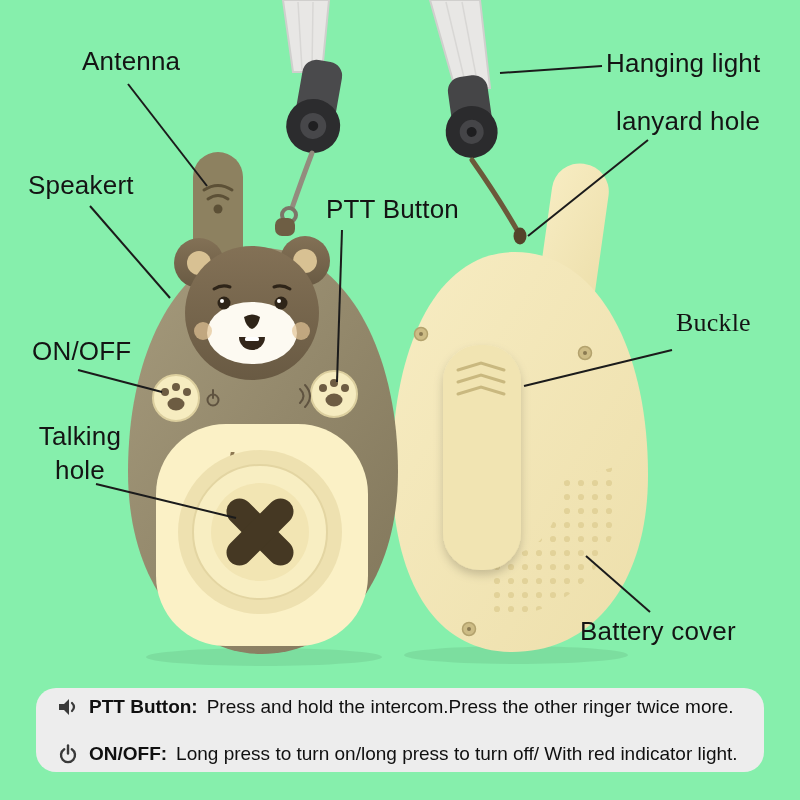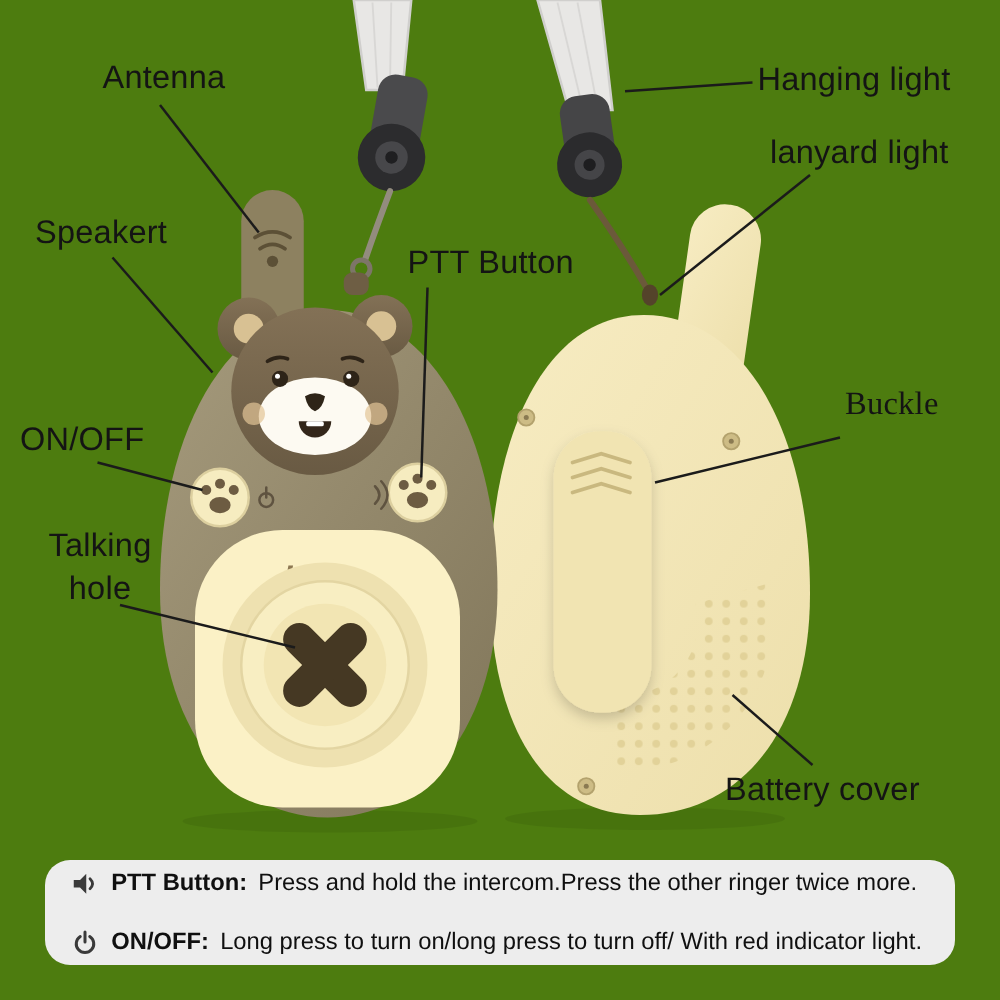--- a/index.html
+++ b/index.html
@@ -1,34 +1,34 @@
 <!DOCTYPE html>
 <html><head>
 <meta charset="utf-8">
 <style>
   html,body{margin:0;padding:0;}
   body{
     width:800px;height:800px;
     font-family:"Liberation Sans",sans-serif;
     background:#ffffff;overflow:hidden;
   }
-  .canvas{position:relative;width:800px;height:800px;background:#4d7c0f;}
+  .canvas{position:relative;width:800px;height:800px;background:#86efac;}
   svg.scene{position:absolute;left:0;top:0;z-index:1;}
   .callout{
     position:absolute;z-index:3;
     font-size:26px;font-weight:500;color:#141414;
     letter-spacing:.2px;white-space:nowrap;
   }
   .callout.wrap{white-space:normal;line-height:1.3;}
   .lbl-antenna{left:82px;top:46px;}
   .lbl-rope{left:606px;top:48px;}
   .lbl-lanyard{left:616px;top:106px;}
   .lbl-speaker{left:28px;top:170px;}
   .lbl-ptt{left:326px;top:194px;}
-  .lbl-onoff{left:16px;top:336px;text-align:center;}
+  .lbl-onoff{left:32px;top:336px;text-align:center;}
   .lbl-talking{left:28px;top:420px;width:104px;text-align:center;}
   .lbl-buckle{left:676px;top:308px;font-family:Liberation Serif, serif;}
   .lbl-battery{left:580px;top:616px;}
   .info-box{
     position:absolute;z-index:3;
     left:36px;top:688px;width:728px;height:84px;
     background:#ededed;border-radius:20px;
     display:flex;flex-direction:column;justify-content:center;gap:23px;
     padding-left:20px;box-sizing:border-box;
   }
@@ -201,21 +201,21 @@
       <line x1="342" y1="230" x2="337" y2="382"></line>
       <line x1="78" y1="370" x2="162" y2="392"></line>
       <line x1="96" y1="484" x2="236" y2="518"></line>
       <line x1="672" y1="350" x2="524" y2="386"></line>
       <line x1="650" y1="612" x2="586" y2="556"></line>
     </g>
   </svg>
 
   <div class="callout lbl-antenna">Antenna</div>
   <div class="callout lbl-rope">Hanging light</div>
-  <div class="callout lbl-lanyard">lanyard light</div>
+  <div class="callout lbl-lanyard">lanyard hole</div>
   <div class="callout lbl-ptt">PTT Button</div>
   <div class="callout lbl-speaker">Speakert</div>
   <div class="callout lbl-onoff">ON/OFF</div>
   <div class="callout wrap lbl-talking">Talking hole</div>
   <div class="callout lbl-buckle">Buckle</div>
   <div class="callout lbl-battery">Battery cover</div>
 
   <div class="info-box">
     <div class="info-row">
       <span class="ticon">

